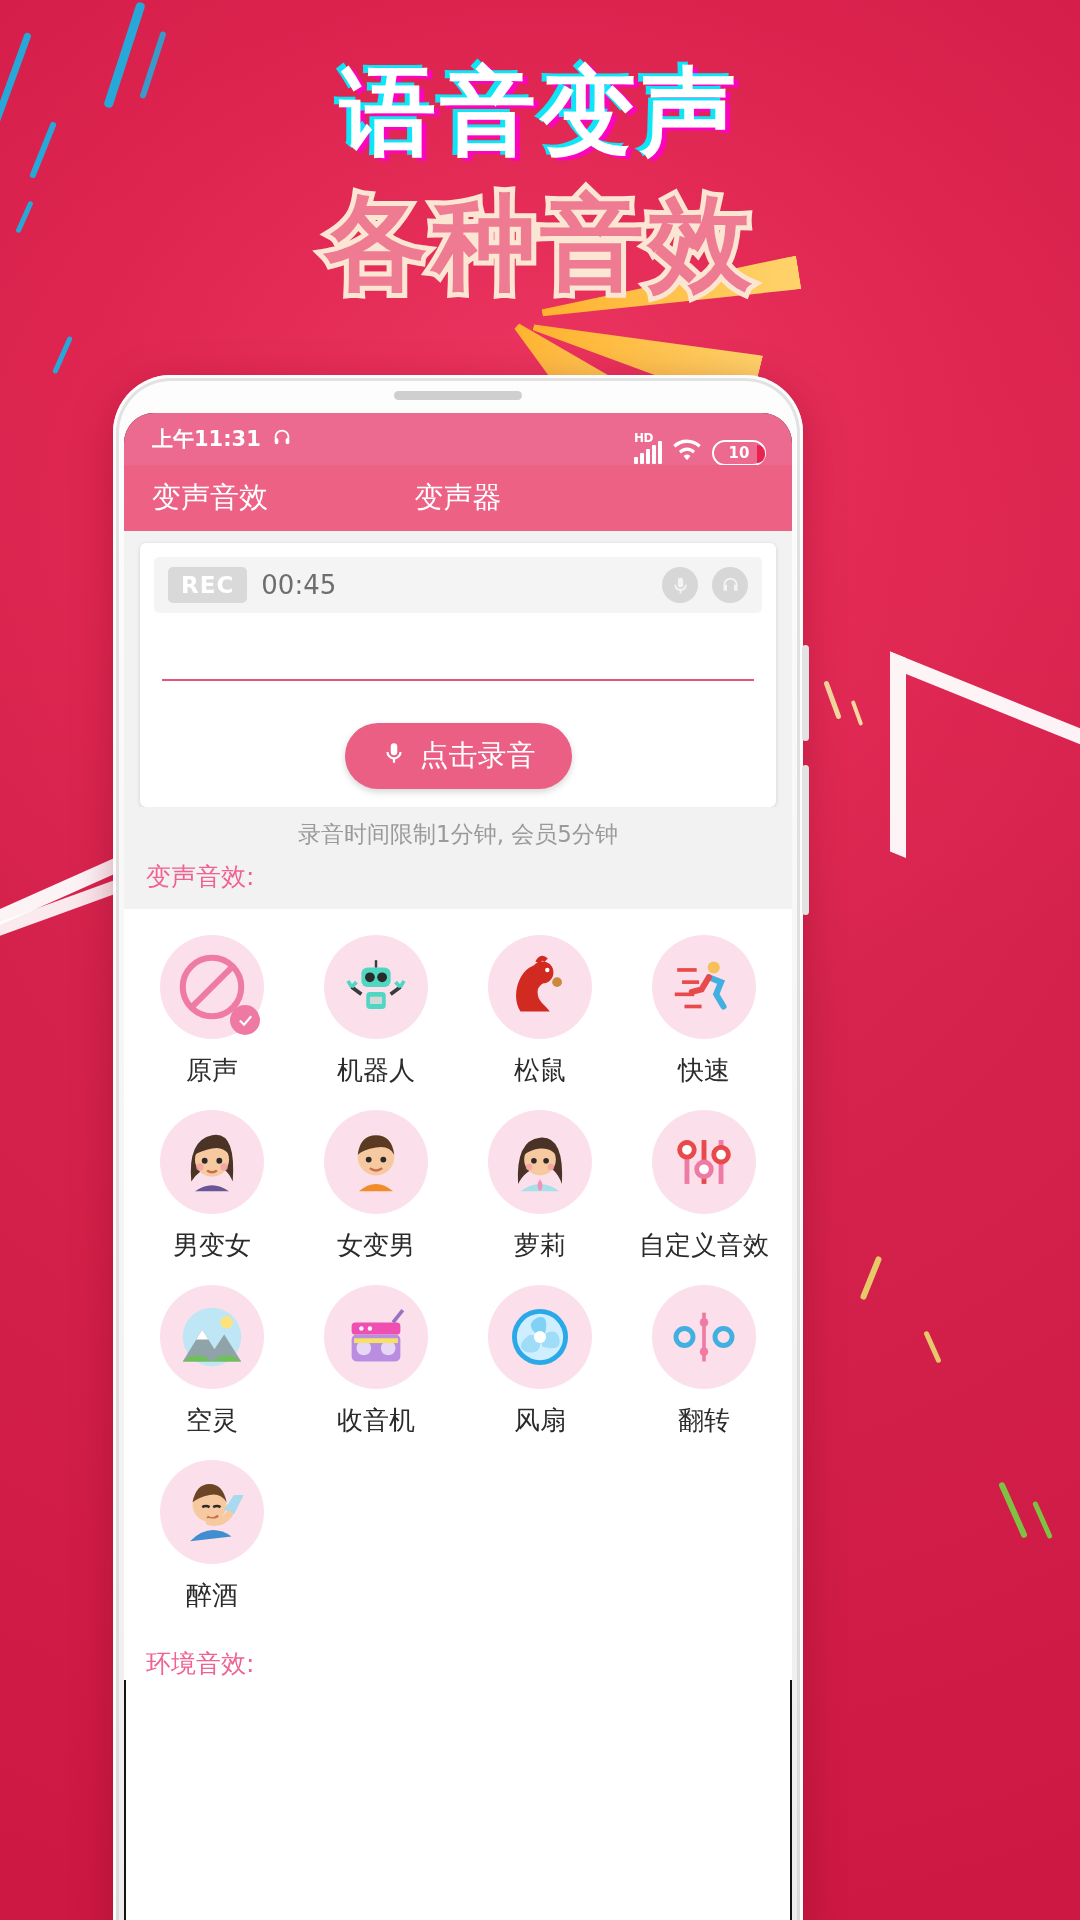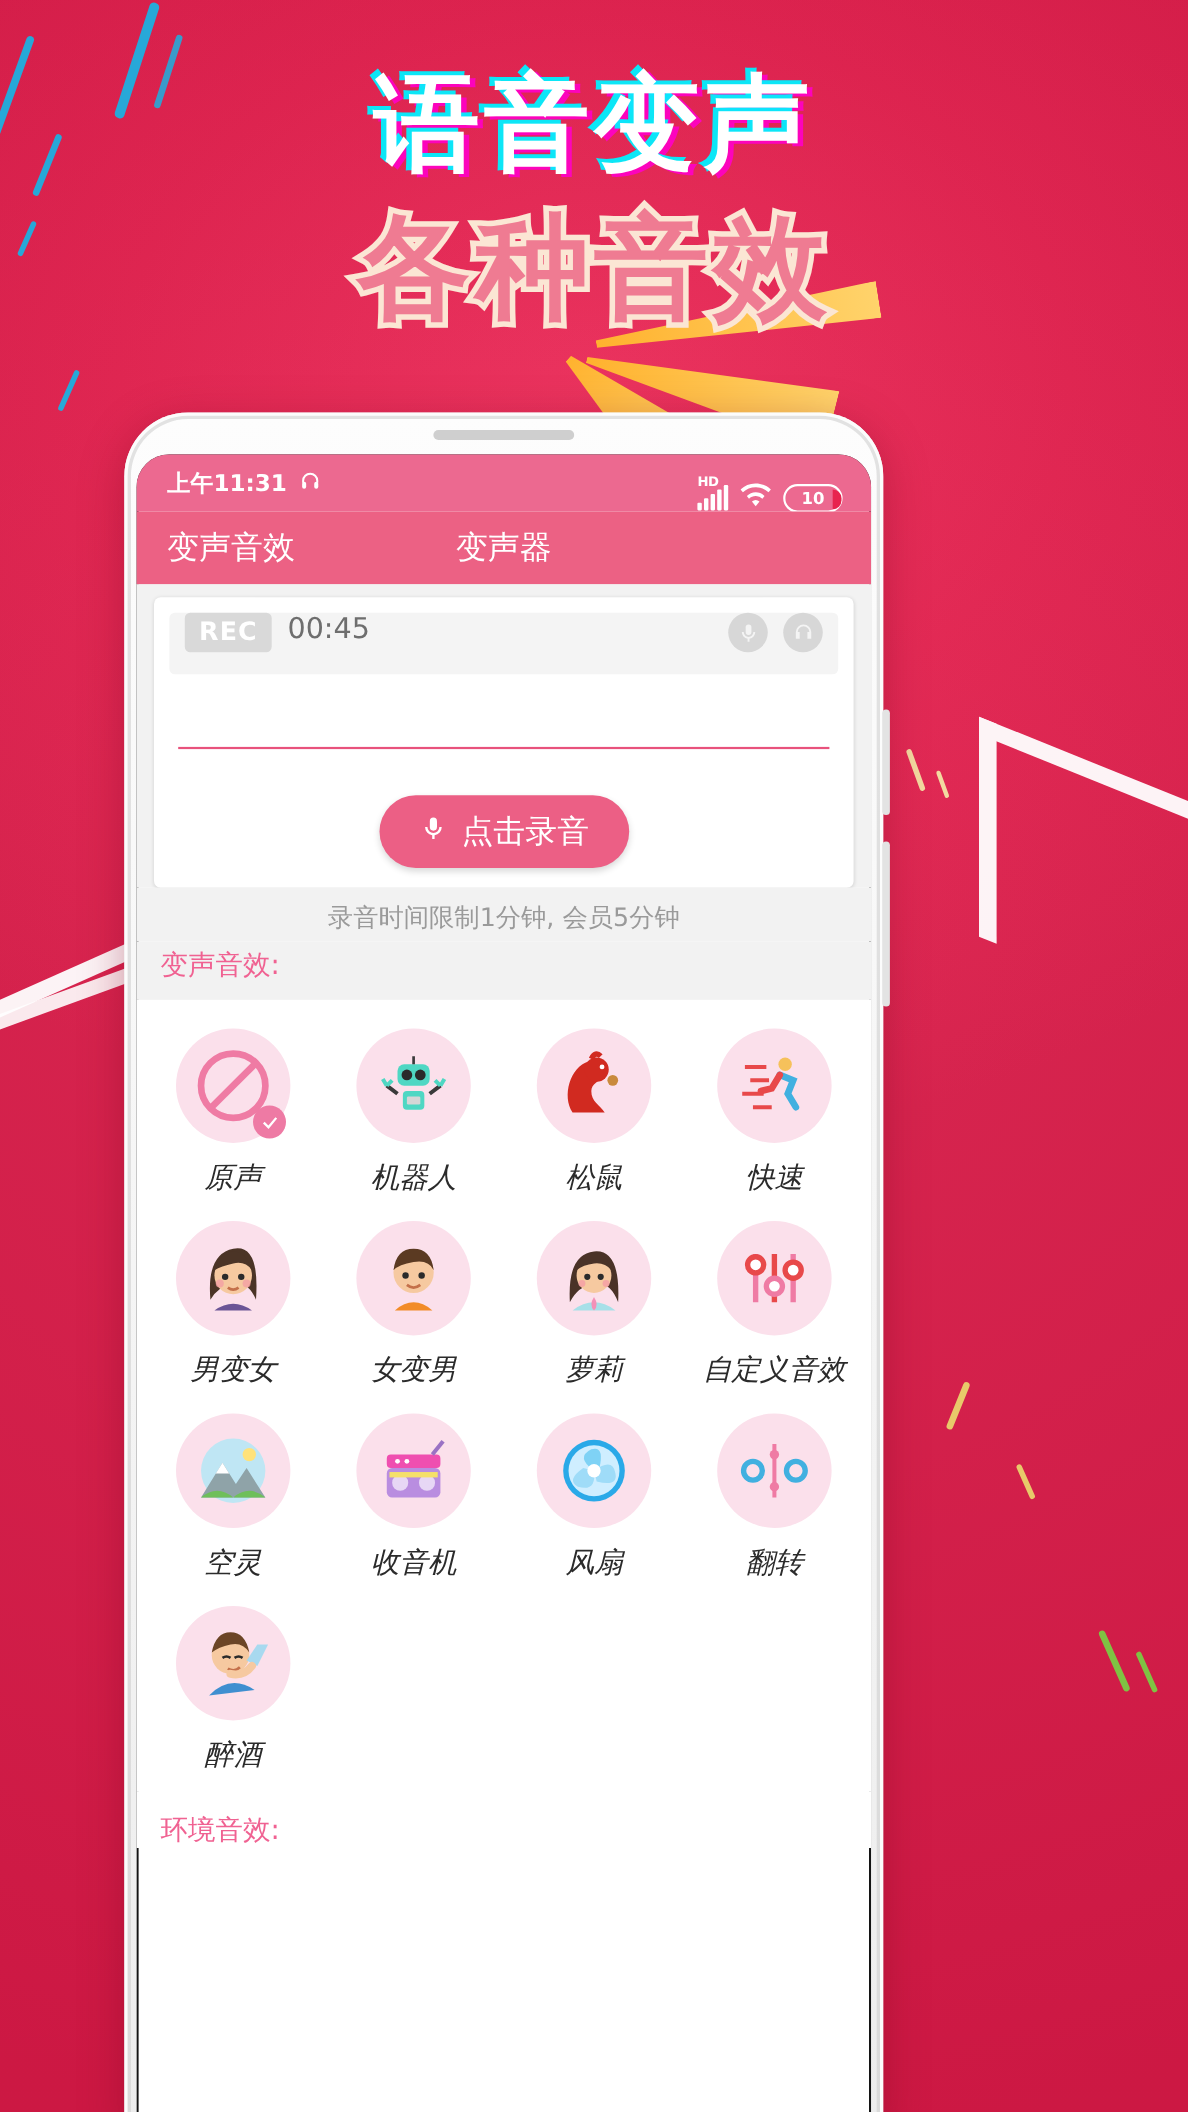--- a/index.html
+++ b/index.html
@@ -155,21 +155,21 @@
   }
 
   
   .card-area{ background:#f2f2f2; padding:12px 16px 0; }
   .rec-card{
     background:#fff; border-radius:6px; padding:14px 14px 18px;
     box-shadow:0 1px 4px rgba(0,0,0,.14);
   }
   .rec-top{
     background:#f4f4f4; border-radius:5px; height:56px;
-    display:flex; align-items:flex-start; padding:0 14px; gap:14px;
+    display:flex; align-items:center; padding:0 14px; gap:14px;
   }
   .rec-badge{
     background:#d9d9d9; color:#fff; font-size:23px; font-weight:bold;
     padding:5px 13px; border-radius:5px; letter-spacing:1px;
   }
   .rec-time{ font-size:26px; color:#6e6e6e; }
   .rec-top .spacer{ flex:1; }
   .circ-ic{
     width:36px;height:36px;border-radius:50%;background:#d7d7d7;
     display:flex;align-items:center;justify-content:center;
@@ -200,21 +200,21 @@
     background:#fff; display:grid; grid-template-columns:repeat(4,1fr);
     row-gap:4px; padding:18px 6px 6px;
   }
   .cell{ text-align:center; padding:8px 0 10px; position:relative; }
   .avatar{
     width:104px;height:104px;border-radius:50%;
     background:#fbe0eb; margin:0 auto 14px;
     display:flex;align-items:center;justify-content:center; position:relative;
   }
   .avatar svg{ width:78px; height:78px; }
-  .cell-label{ font-size:26px; color:#2b2b2b;font-style:italic; }
+  .cell-label{ font-size:26px; color:#2b2b2b; }
   .check{
     position:absolute; right:4px; bottom:4px; width:30px;height:30px;border-radius:50%;
     background:#ee7aa4; display:flex;align-items:center;justify-content:center;
   }
   .check svg{ width:17px;height:17px; fill:none; stroke:#fff; stroke-width:3; }
 
   .env-label{ padding:18px 0 0 22px; background:#fff; }
   .env-label span{ font-size:25px; color:#f06292; }
 </style>
 </head>

